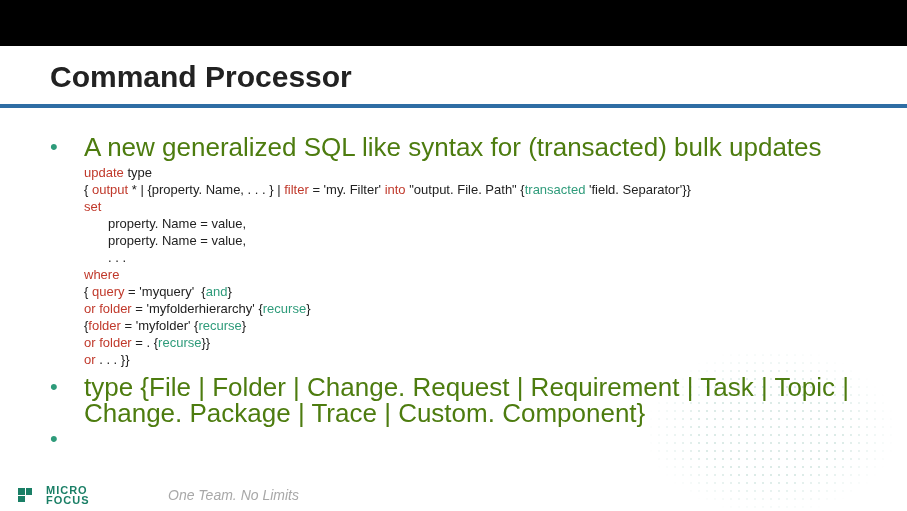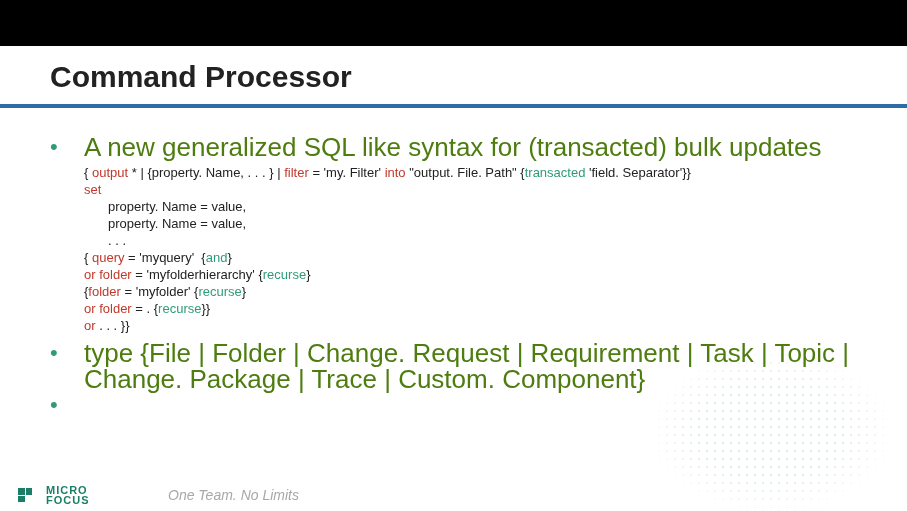--- a/index.html
+++ b/index.html
@@ -124,25 +124,27 @@
 <div class="hr"></div>
 
 <div class="content">
 
   <div class="bullet-row">
     <div class="dot">•</div>
     <div class="bullet-text">A new generalized SQL like syntax for (transacted) bulk updates</div>
   </div>
 
   <div class="code-block">
+    <div class="code-line"><span class="kw">update</span><span class="plain"> type</span></div>
     <div class="code-line"><span class="plain">{ </span><span class="kw">output</span><span class="plain"> * | {property. Name, . . . } | </span><span class="kw">filter</span><span class="plain"> = 'my. Filter' </span><span class="kw">into</span><span class="plain"> "output. File. Path" {</span><span class="opt">transacted</span><span class="plain"> 'field. Separator'}}</span></div>
     <div class="code-line"><span class="kw">set</span></div>
     <div class="code-line indent"><span class="plain">property. Name = value,</span></div>
     <div class="code-line indent"><span class="plain">property. Name = value,</span></div>
     <div class="code-line indent"><span class="plain">. . .</span></div>
+    <div class="code-line"><span class="kw">where</span></div>
     <div class="code-line"><span class="plain">{ </span><span class="kw">query</span><span class="plain"> = 'myquery'  {</span><span class="opt">and</span><span class="plain">}</span></div>
     <div class="code-line"><span class="kw">or</span><span class="kw"> folder</span><span class="plain"> = 'myfolderhierarchy' {</span><span class="opt">recurse</span><span class="plain">}</span></div>
     <div class="code-line"><span class="plain">{</span><span class="kw">folder</span><span class="plain"> = 'myfolder' {</span><span class="opt">recurse</span><span class="plain">}</span></div>
     <div class="code-line"><span class="kw">or</span><span class="kw"> folder</span><span class="plain"> = . {</span><span class="opt">recurse</span><span class="plain">}}</span></div>
     <div class="code-line"><span class="kw">or</span><span class="plain"> . . . }}</span></div>
   </div>
 
   <div class="bullet-row">
     <div class="dot">•</div>
     <div class="bullet-text">type {File | Folder | Change. Request | Requirement | Task | Topic | Change. Package | Trace | Custom. Component}</div>

